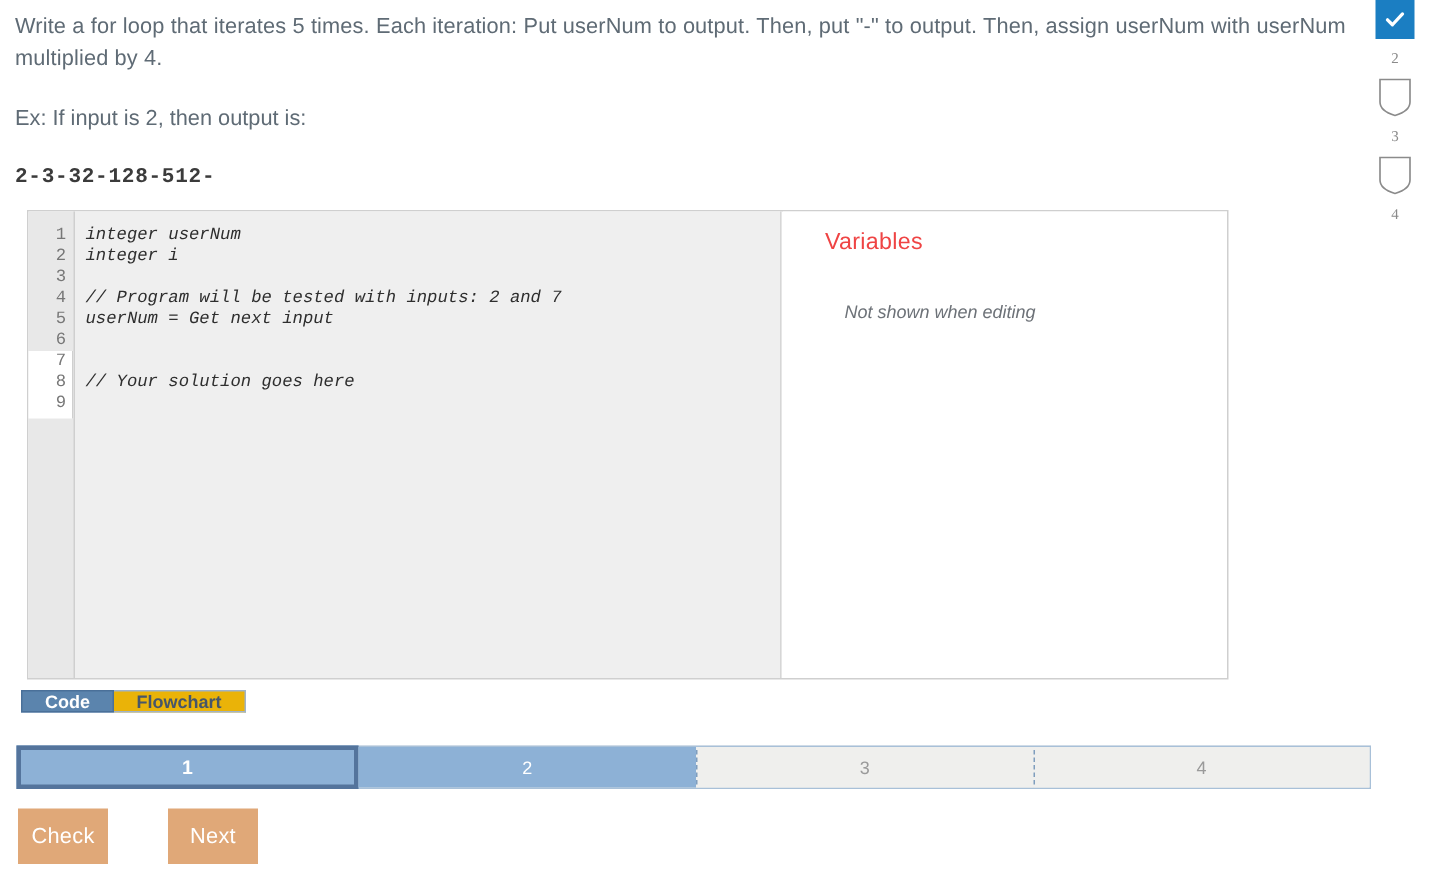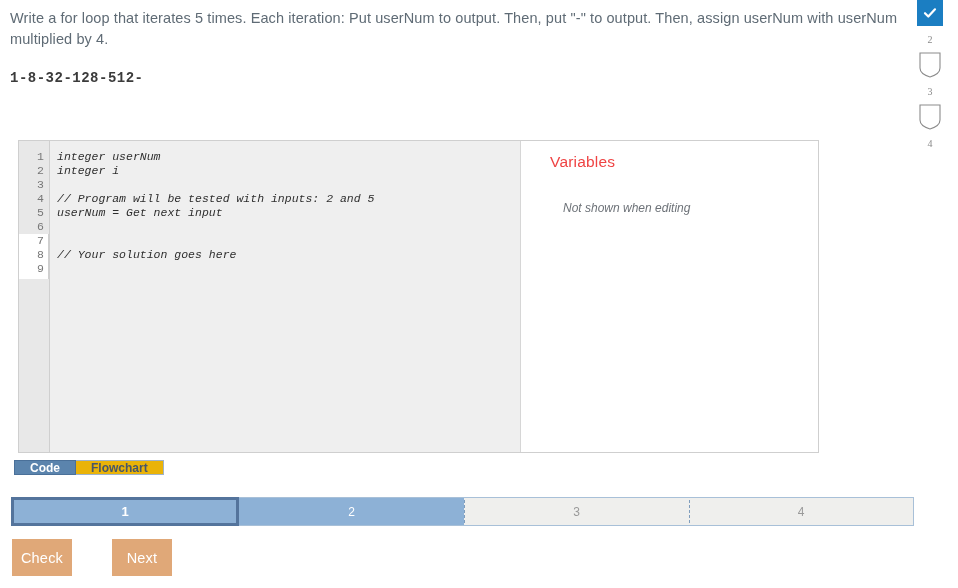--- a/index.html
+++ b/index.html
@@ -272,21 +272,22 @@
     letter-spacing: 0.2px;
   }
 </style>
 </head>
 <body>
 
 <div class="page">
 
   <div class="prompt">
     <p class="prompt-line">Write a for loop that iterates 5 times. Each iteration: Put userNum to output. Then, put "-" to output. Then, assign userNum with userNum multiplied by 4.</p>
-    <p class="prompt-output">1-8-32-128-512-</p>
+    <p class="prompt-ex">Ex: If input is 2, then output is:</p>
+    <p class="prompt-output">2-3-32-128-512-</p>
   </div>
 
   <div class="rail">
 
     <div class="rail-check">
       <span>
         <svg width="16" height="16" viewBox="0 0 16 16">
           <path d="M3 8.2 L6.3 11.5 L13 4.3" stroke="#ffffff" stroke-width="2.2" fill="none" stroke-linecap="round" stroke-linejoin="round"></path>
         </svg>
       </span>
@@ -327,21 +328,21 @@
           <div class="gnum">6</div>
           <div class="gnum">7</div>
           <div class="gnum">8</div>
           <div class="gnum">9</div>
         </div>
       </div>
       <div class="code-lines">
         <div class="cline">integer userNum</div>
         <div class="cline">integer i</div>
         <div class="cline"></div>
-        <div class="cline">// Program will be tested with inputs: 2 and 5</div>
+        <div class="cline">// Program will be tested with inputs: 2 and 7</div>
         <div class="cline">userNum = Get next input</div>
         <div class="cline"></div>
         <div class="cline"></div>
         <div class="cline">// Your solution goes here</div>
         <div class="cline"></div>
       </div>
     </div>
 
     <div class="vars-area">
       <p class="vars-title">Variables</p>

